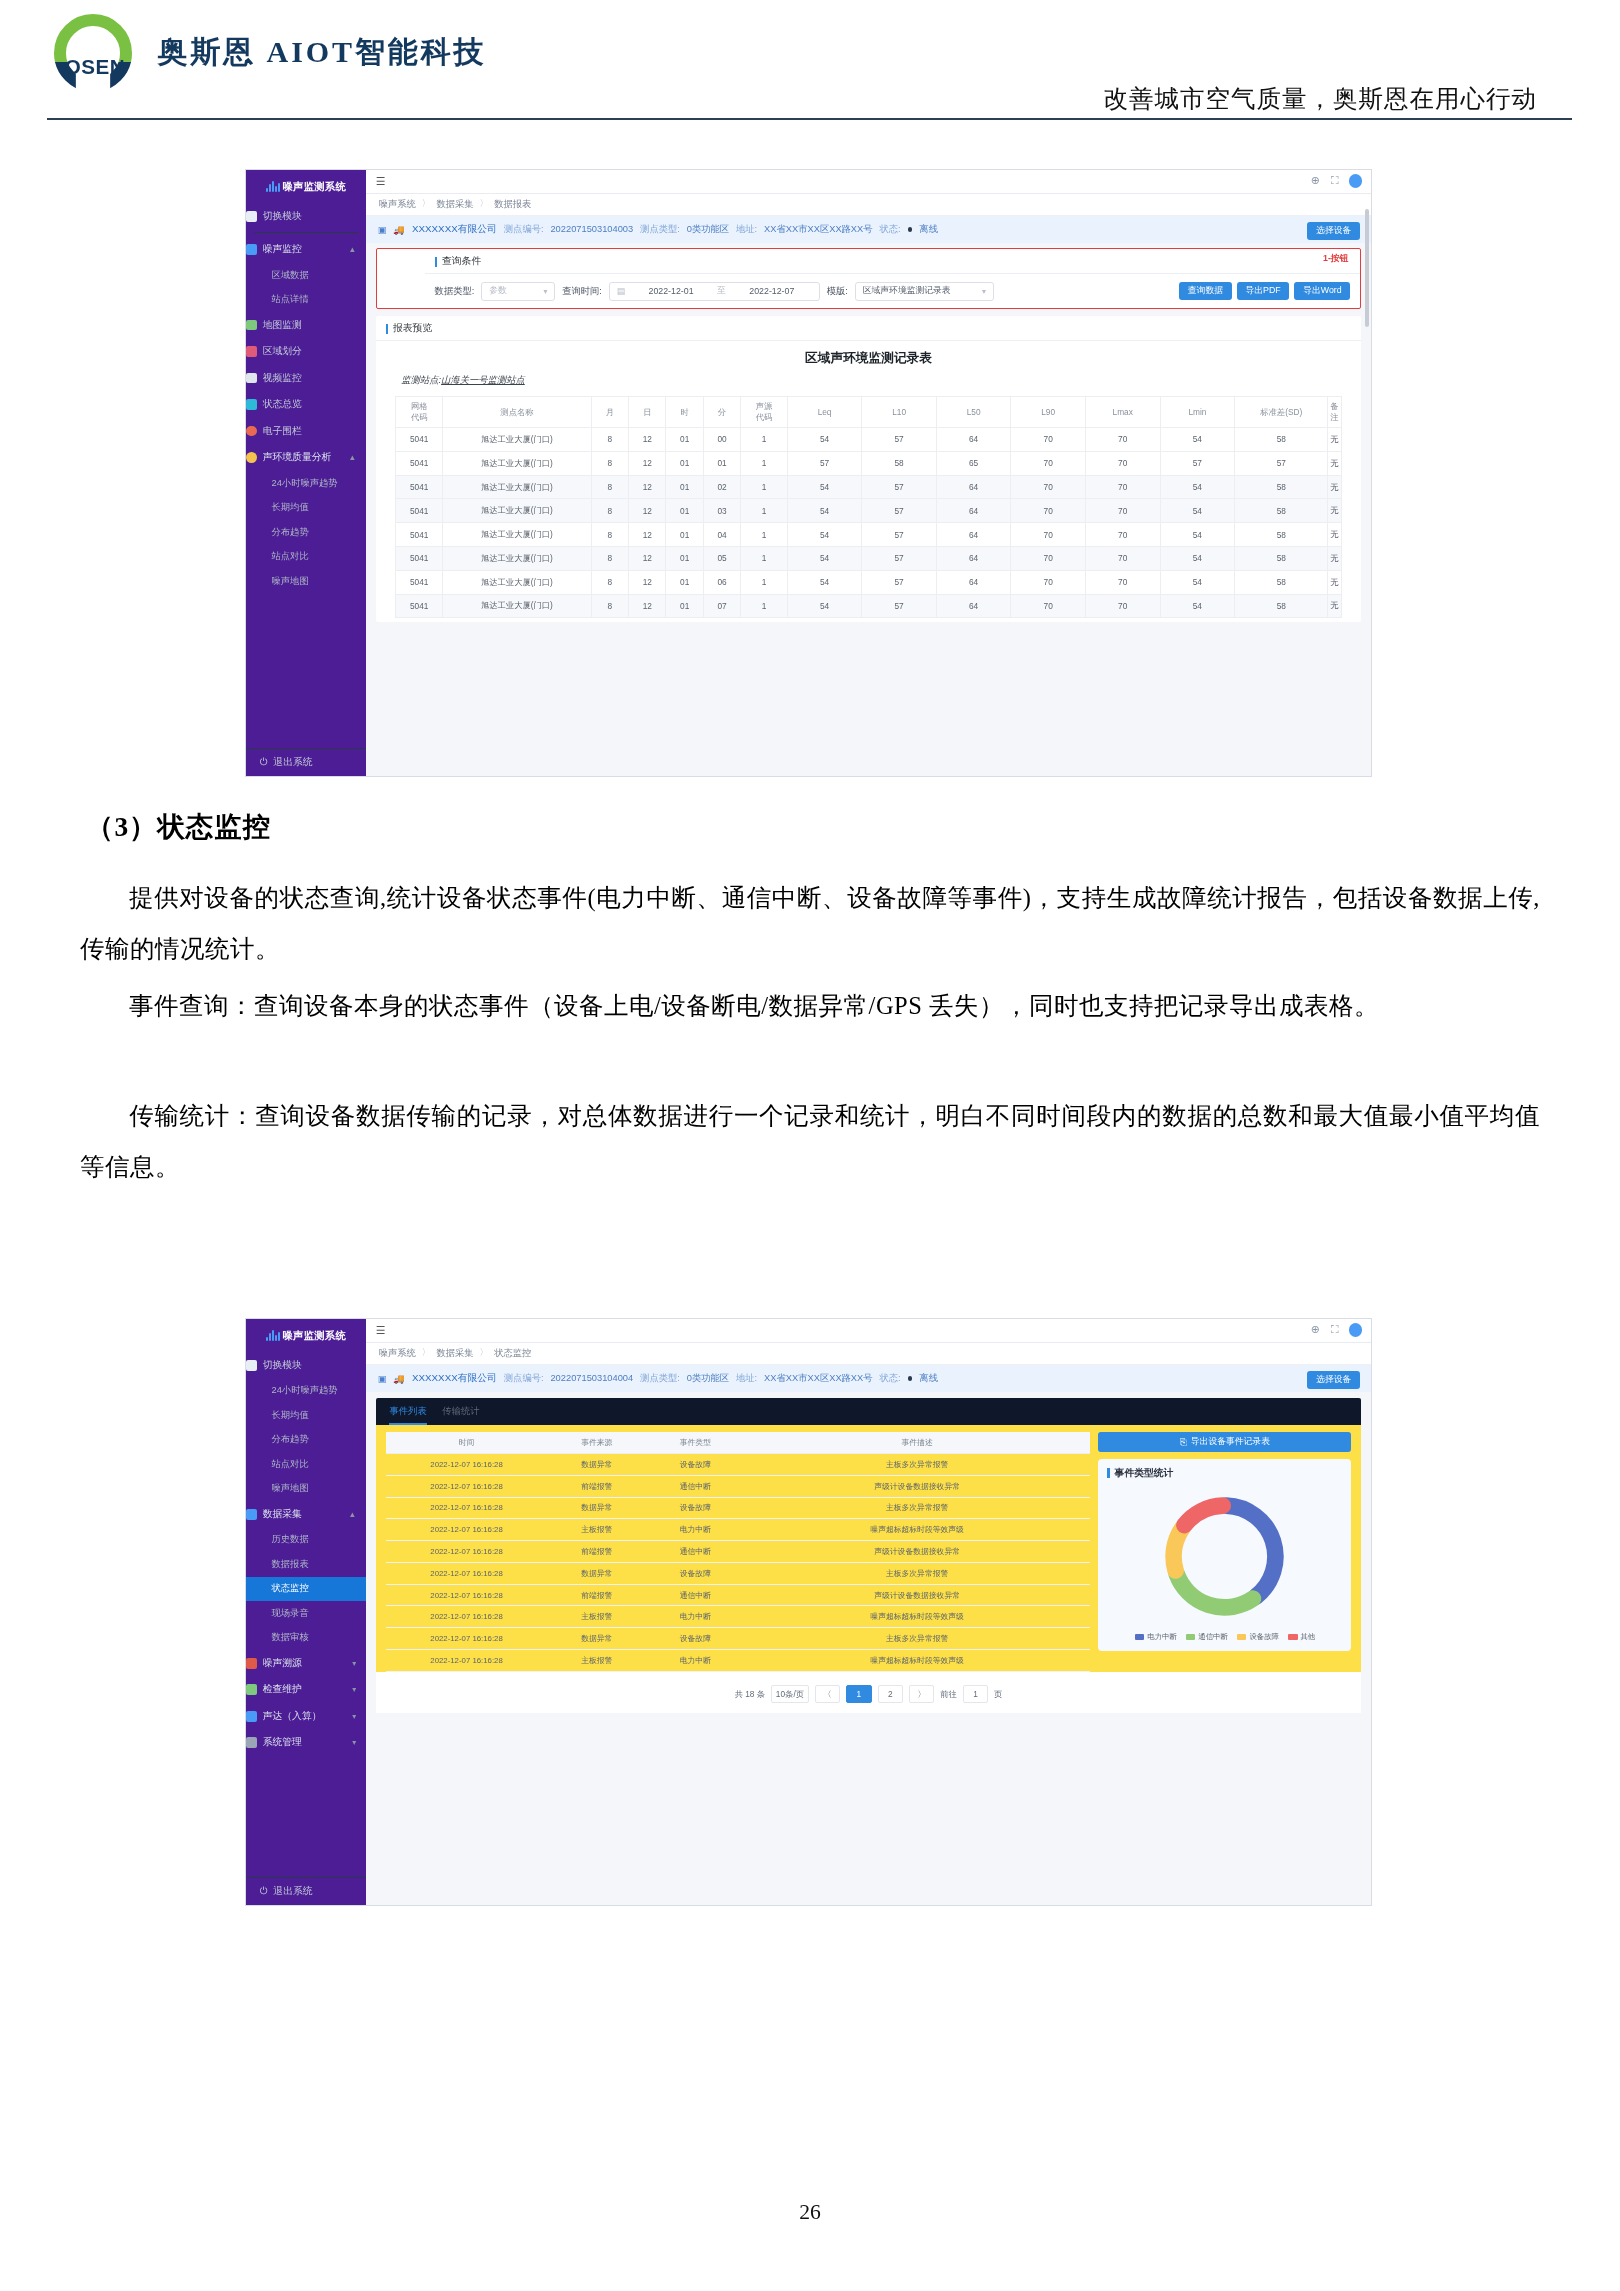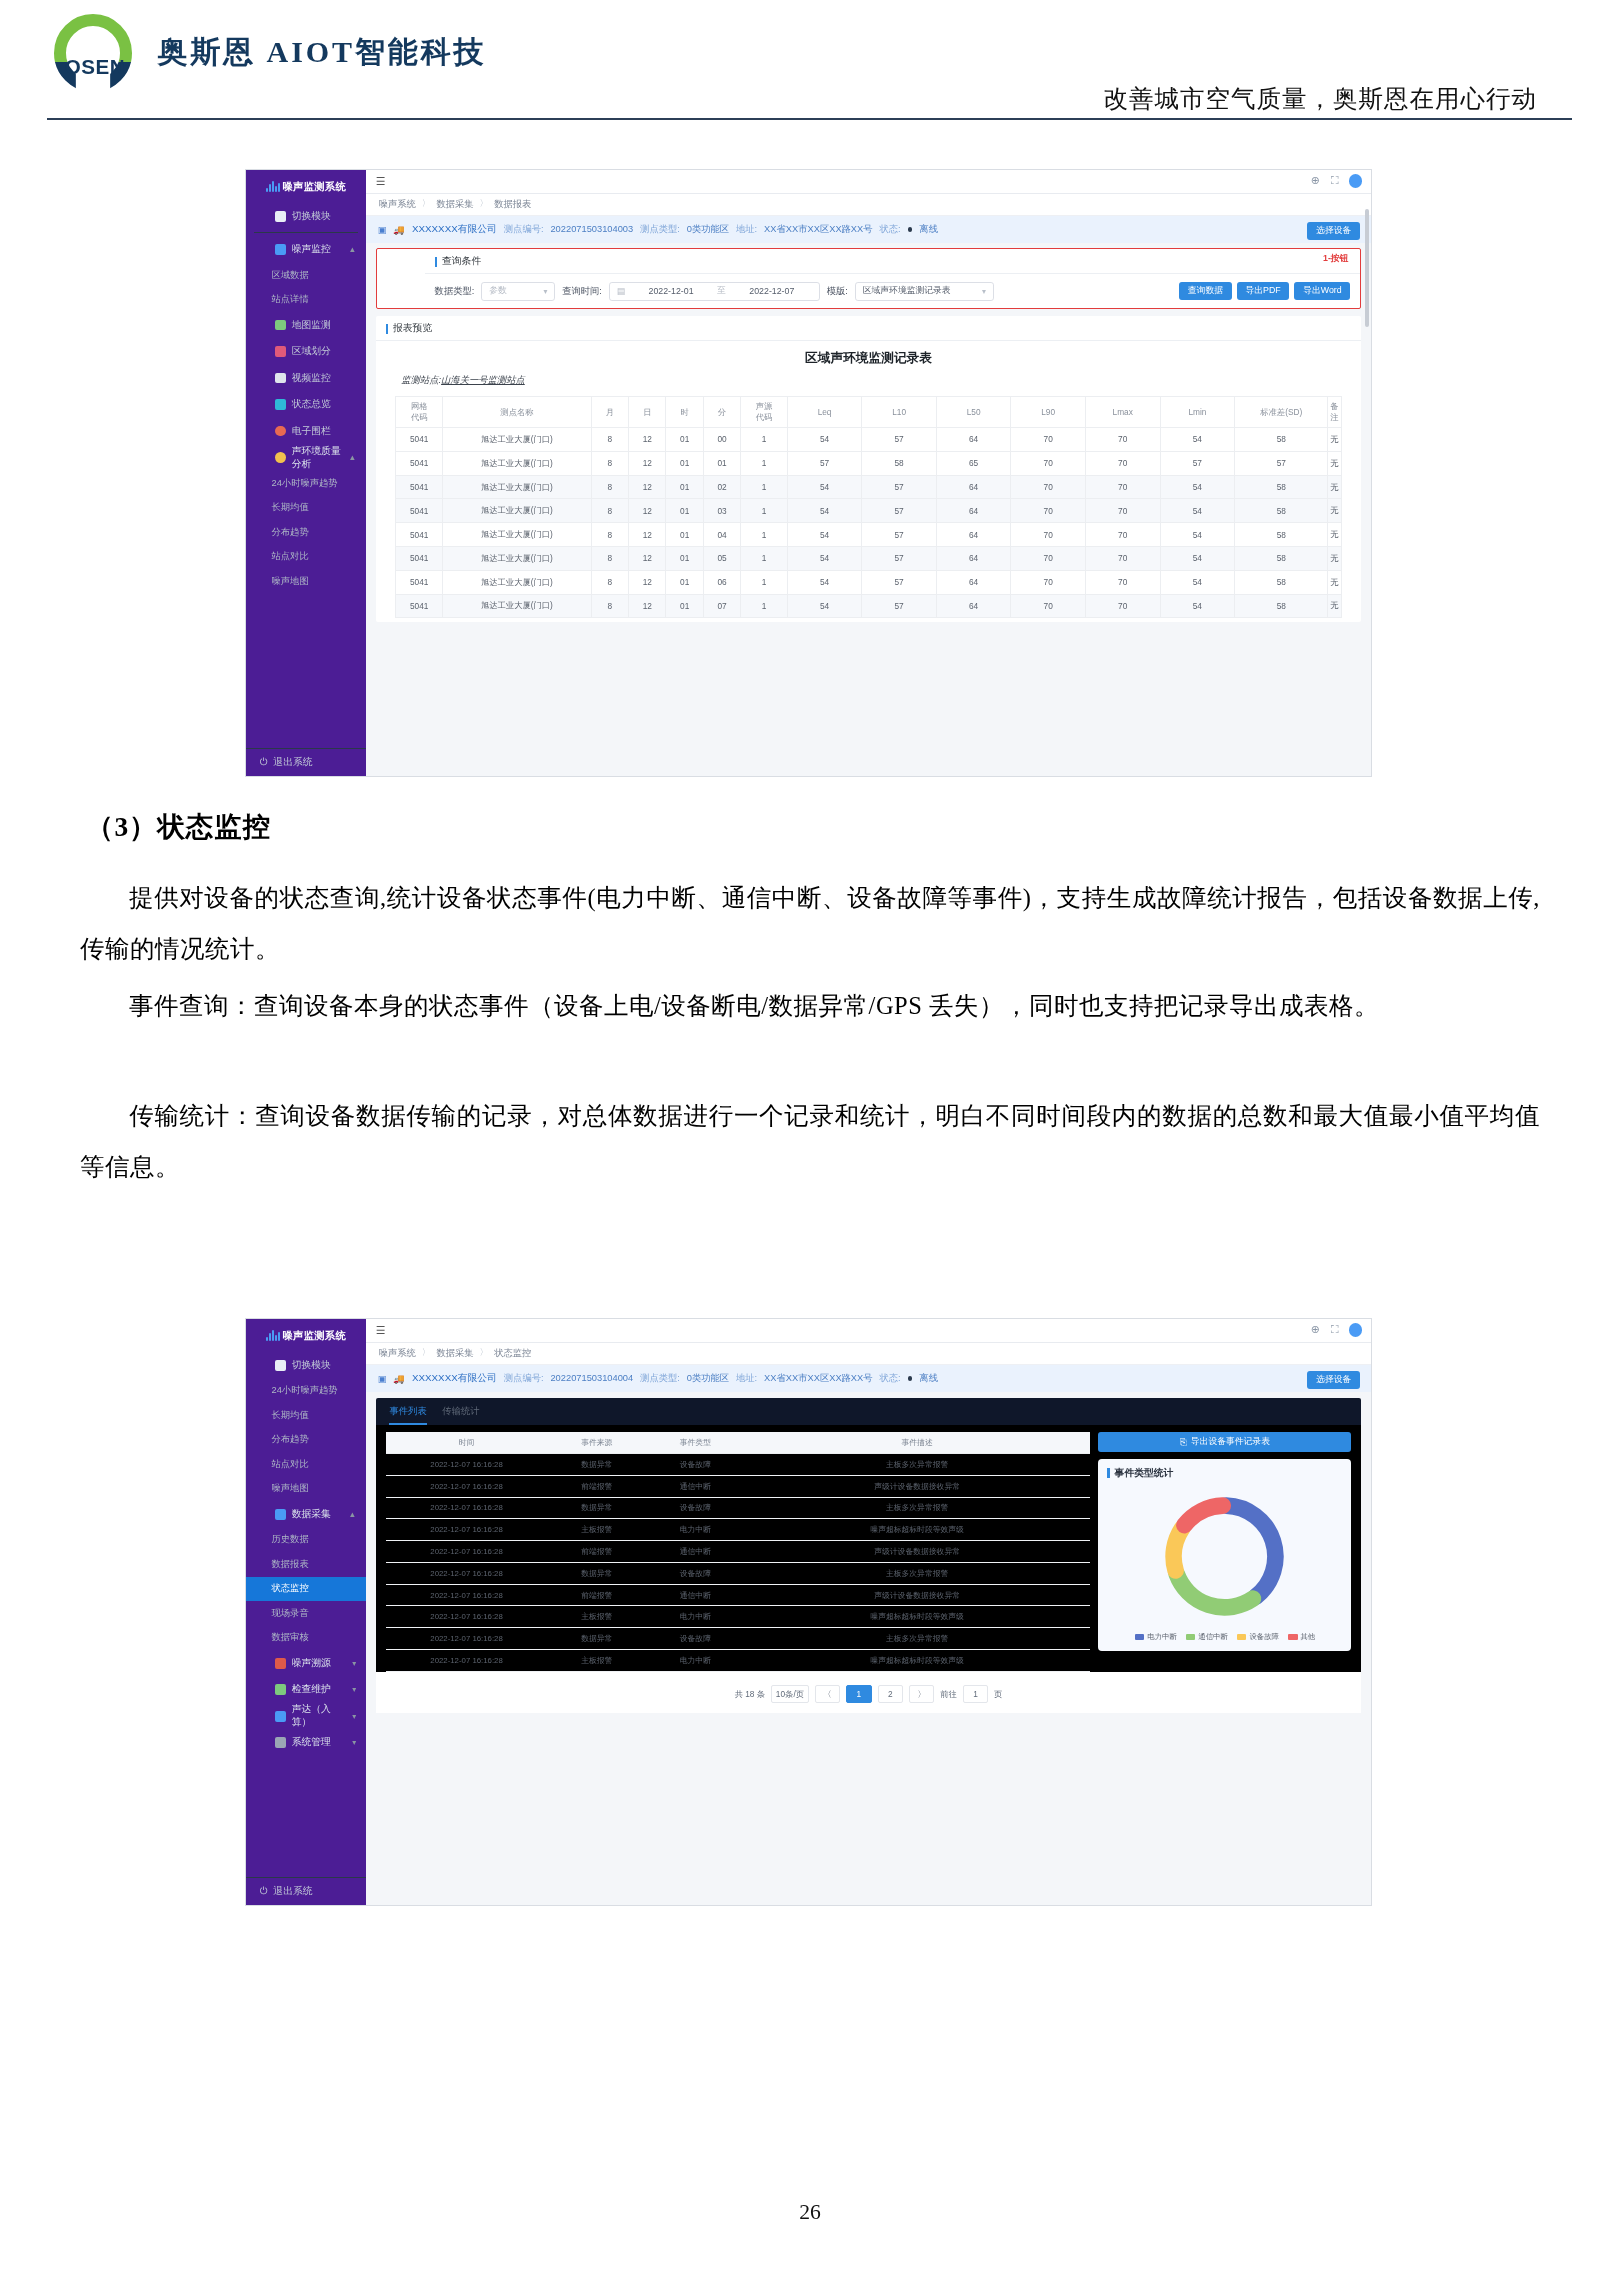--- a/index.html
+++ b/index.html
@@ -69,21 +69,21 @@
   #shot2{left:245px;top:1318px;width:1127px;height:588px;}
 
   .side{position:absolute;left:0;top:0;bottom:0;width:120px;background:#4c1d95;}
   .side-title{
     height:33px;display:flex;align-items:center;justify-content:center;gap:2.9px;
     color:#fff;font-size:10.3px;font-weight:bold;letter-spacing:0.3px;
   }
   .eq-bars{display:inline-flex;align-items:flex-end;gap:1.3px;height:10.8px;}
   .eq-bars i{width:1.7px;background:#4a9bf5;display:block;border-radius:1px;}
   .side-item{
-    display:flex;align-items:center;gap:5.9px;height:26.5px;padding-left:29px;
+    display:flex;align-items:center;gap:5.9px;height:26.5px;padding-left:0;
     color:#c3ccd8;font-size:9.8px;position:relative;box-sizing:border-box;
   }
   .side-item.sub{padding-left:25.5px;color:#aeb8c6;font-size:9.3px;height:24.5px;}
   .side-item.active{background:#1677d9;color:#fff;}
   .side-item.group{color:#dbe3ec;}
   .side-sep{height:1px;background:#2b384a;margin:2.9px 7.8px;}
   .side-ico{width:10.8px;height:10.8px;border-radius:2px;display:inline-block;flex:0 0 auto;}
   .caret{margin-left:auto;margin-right:9.8px;font-size:7.8px;color:#8a95a3;}
   .side-bottom{
     position:absolute;left:0;right:0;bottom:0;height:27.4px;border-top:1px solid #2b384a;
@@ -160,21 +160,21 @@
     position:absolute;right:2px;top:39px;width:3.9px;height:118px;background:#c7ccd4;border-radius:2px;
   }
 
   
   .tabs{
     display:flex;gap:15.7px;padding:6.9px 13.7px 0 13.7px;background:#0f172a;margin:6.9px 9.8px 0 9.8px;
     border-radius:2px 2px 0 0;
   }
   .tab{font-size:9.3px;color:#606a79;padding-bottom:4.9px;}
   .tab.sel{color:#2f8ae0;border-bottom:2px solid #2f8ae0;}
-  .shot2-body{display:flex;gap:8.8px;margin:0 9.8px;background:#000000;padding:6.9px 9.8px 0 9.8px;}
+  .shot2-body{display:flex;gap:8.8px;margin:0 9.8px;background:#fde047;padding:6.9px 9.8px 0 9.8px;}
   .ev-wrap{flex:1 1 auto;}
   .etable{width:100%;border-collapse:collapse;font-size:7.8px;}
   .etable th{
     font-weight:normal;color:#7b8492;background:#f5f7fa;border-bottom:1px solid #eceef1;
     padding:4.9px 2px;text-align:center;
   }
   .etable td{border-bottom:1px solid #f0f2f5;padding:4.9px 2px;text-align:center;color:#5c636e;}
   .stats{width:253px;flex:0 0 auto;}
   .exp-btn{
     background:#2f8ae0;color:#fff;font-size:8.8px;border-radius:2.9px;padding:3.9px 0;

